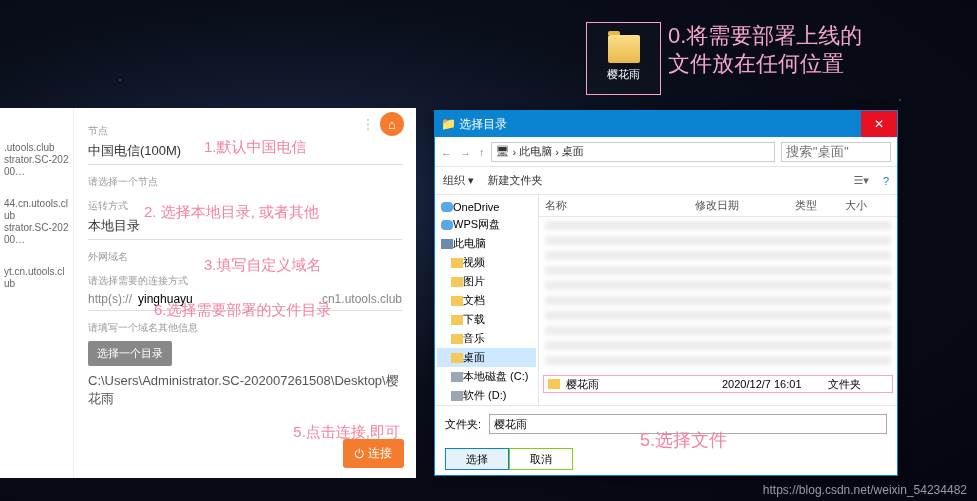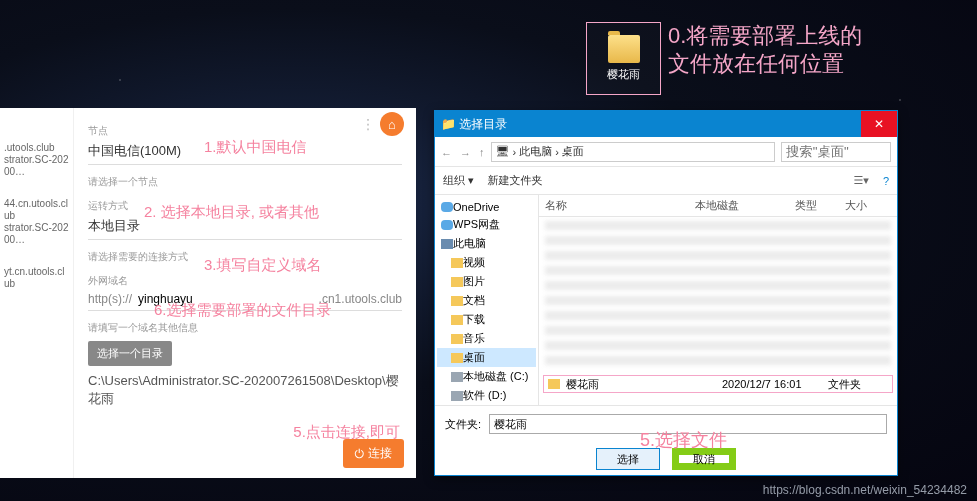--- a/index.html
+++ b/index.html
@@ -57,22 +57,22 @@
 .list{flex:1;position:relative;font-size:11px}
 .list-hd{display:flex;border-bottom:1px solid #e5e5e5;padding:3px 6px;color:#555}
 .list-hd .c1{width:150px}.list-hd .c2{width:100px}.list-hd .c3{width:50px}.list-hd .c4{flex:1}
 .blur{position:absolute;top:22px;left:6px;right:6px;height:148px;background:repeating-linear-gradient(0deg,#e8e8e8 0 9px,transparent 9px 15px);filter:blur(2px);opacity:.85}
 .sel-row{position:absolute;bottom:12px;left:4px;right:4px;height:18px;border:1px solid #f5a6c8;display:flex;align-items:center;padding:0 4px;gap:6px}
 .sel-row .fico{width:12px;height:10px;background:#f5c85a}
 .sel-row .c1{width:150px}.sel-row .c2{width:100px}.sel-row .c3{width:50px}
 .fb-foot{border-top:1px solid #e5e5e5;padding:8px 10px;display:flex;align-items:center;gap:8px;position:relative}
 .fb-foot .flbl{font-size:11px}
 .fb-foot input{flex:1;border:1px solid #aaa;height:20px;padding:0 4px;font-size:11px}
-.fb-btns{padding:6px 10px 10px;display:flex;justify-content:center;gap:12px}
-.winbtn{min-width:64px;height:22px;border:7px solid #84cc16;background:#fff;font-size:11px;display:flex;align-items:center;justify-content:center}
+.fb-btns{padding:6px 10px 10px;display:flex;justify-content:flex-start;gap:0}
+.winbtn{min-width:64px;height:22px;border:1px solid #84cc16;background:#fff;font-size:11px;display:flex;align-items:center;justify-content:center}
 .winbtn.pri{border:1px solid #0a84d0;background:#e5f1fb}
 .ann5{position:absolute;color:#f5829f;font-size:18px;left:640px;top:428px;pointer-events:none}
 .wm{position:absolute;bottom:4px;right:10px;color:#aeb6c2;font-size:12px;opacity:.85}
 </style>
 </head>
 <body>
 
 <div class="desktop-folder">
   <div class="folder-ico"></div>
   <div class="folder-lbl">樱花雨</div>
@@ -93,23 +93,23 @@
     </div>
 
     <div class="lbl">节点</div>
     <div class="sel">中国电信(100M)</div>
     <div class="ann" style="top:30px;left:130px">1.默认中国电信</div>
     <div class="lbl">请选择一个节点</div>
 
     <div class="lbl">运转方式</div>
     <div class="sel">本地目录</div>
     <div class="ann" style="top:95px;left:70px">2. 选择本地目录, 或者其他</div>
+    <div class="lbl">外网域名</div>
+
     <div class="lbl">请选择需要的连接方式</div>
-
-    <div class="lbl">外网域名</div>
     <div class="domain-row">
       <span class="pre">http(s)://</span>
       <input value="yinghuayu" style="">
       <span class="suf">.cn1.utools.club</span>
     </div>
     <div class="ann" style="top:148px;left:130px">3.填写自定义域名</div>
     <div class="lbl">请填写一个域名其他信息</div>
 
     <span class="btn-gray">选择一个目录</span>
     <span class="ann" style="top:193px;left:80px;position:absolute">6.选择需要部署的文件目录</span>
@@ -195,21 +195,21 @@
           <span>本地磁盘 (C:)</span>
         </div>
         <div class="tn ind1">
           <span class="ico disk"></span>
           <span>软件 (D:)</span>
         </div>
       </div>
     <div class="list">
       <div class="list-hd">
         <span class="c1">名称</span>
-        <span class="c2">本地磁盘</span>
+        <span class="c2">修改日期</span>
         <span class="c3">类型</span>
         <span class="c4">大小</span>
       </div>
       <div class="blur"></div>
       <div class="sel-row">
         <span class="fico"></span>
         <span class="c1">樱花雨</span>
         <span class="c2">2020/12/7 16:01</span>
         <span class="c3">文件夹</span>
       </div>

